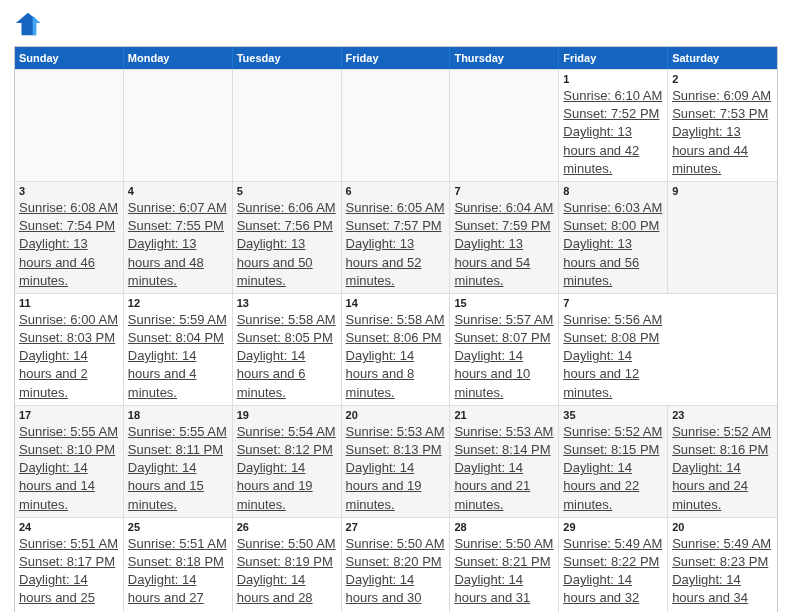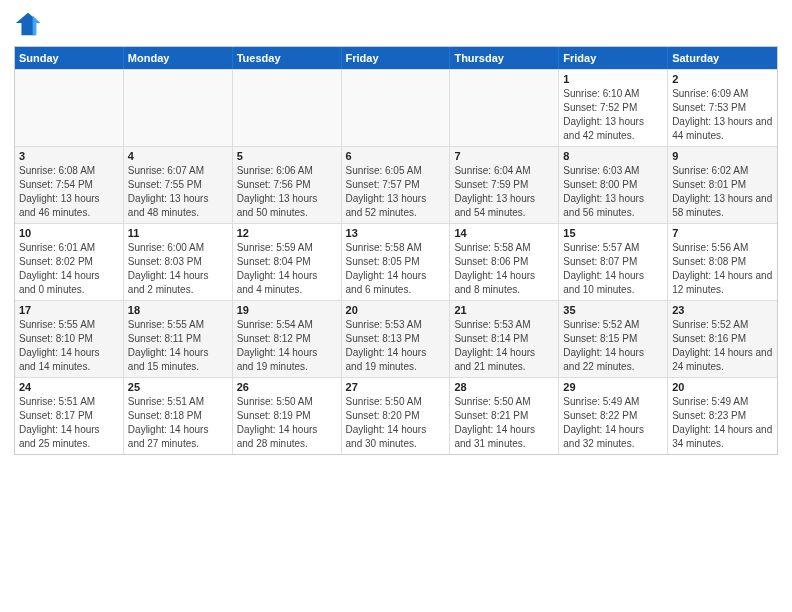--- a/index.html
+++ b/index.html
@@ -94,23 +94,24 @@
     .cal-cell:last-child { border-right: none; }
     .cal-cell.empty { background: #f9f9f9; }
     .cal-cell.alt { background: #f5f5f5; }
     .day-number {
       font-size: 11px;
       font-weight: bold;
       color: #222;
       margin-bottom: 2px;
     }
     .day-info {
-      font-size: 10px;
+      font-size: 13px;
       color: #444;
       line-height: 1.4;
+      text-decoration: underline;
     }
   </style>
 </head>
 <body>
 
 <div class="page">
   <div class="header">
     <div class="logo">
       <svg class="logo-icon" viewBox="0 0 30 30">
         <polygon points="15,3 28,14 22,14 22,27 8,27 8,14 2,14" fill="#1565c0"></polygon>
@@ -173,28 +174,23 @@
           <div class="cal-cell alt">
             <div class="day-number">7</div>
             <div class="day-info">Sunrise: 6:04 AM<br>Sunset: 7:59 PM<br>Daylight: 13 hours and 54 minutes.</div>
           </div>
           <div class="cal-cell alt">
             <div class="day-number">8</div>
             <div class="day-info">Sunrise: 6:03 AM<br>Sunset: 8:00 PM<br>Daylight: 13 hours and 56 minutes.</div>
           </div>
           <div class="cal-cell alt">
             <div class="day-number">9</div>
-            <div class="day-info">Sunrise: 6:02 AM<br>Sunset: 8:01 PM<br>Daylight: 13 hours and 58 minutes.</div>
-          </div>
-        </div>
-        <div class="cal-row">
-          <div class="cal-cell">
-            <div class="day-number">10</div>
-            <div class="day-info">Sunrise: 6:01 AM<br>Sunset: 8:02 PM<br>Daylight: 14 hours and 0 minutes.</div>
-          </div>
+          </div>
+        </div>
+        <div class="cal-row">
           <div class="cal-cell">
             <div class="day-number">11</div>
             <div class="day-info">Sunrise: 6:00 AM<br>Sunset: 8:03 PM<br>Daylight: 14 hours and 2 minutes.</div>
           </div>
           <div class="cal-cell">
             <div class="day-number">12</div>
             <div class="day-info">Sunrise: 5:59 AM<br>Sunset: 8:04 PM<br>Daylight: 14 hours and 4 minutes.</div>
           </div>
           <div class="cal-cell">
             <div class="day-number">13</div>

